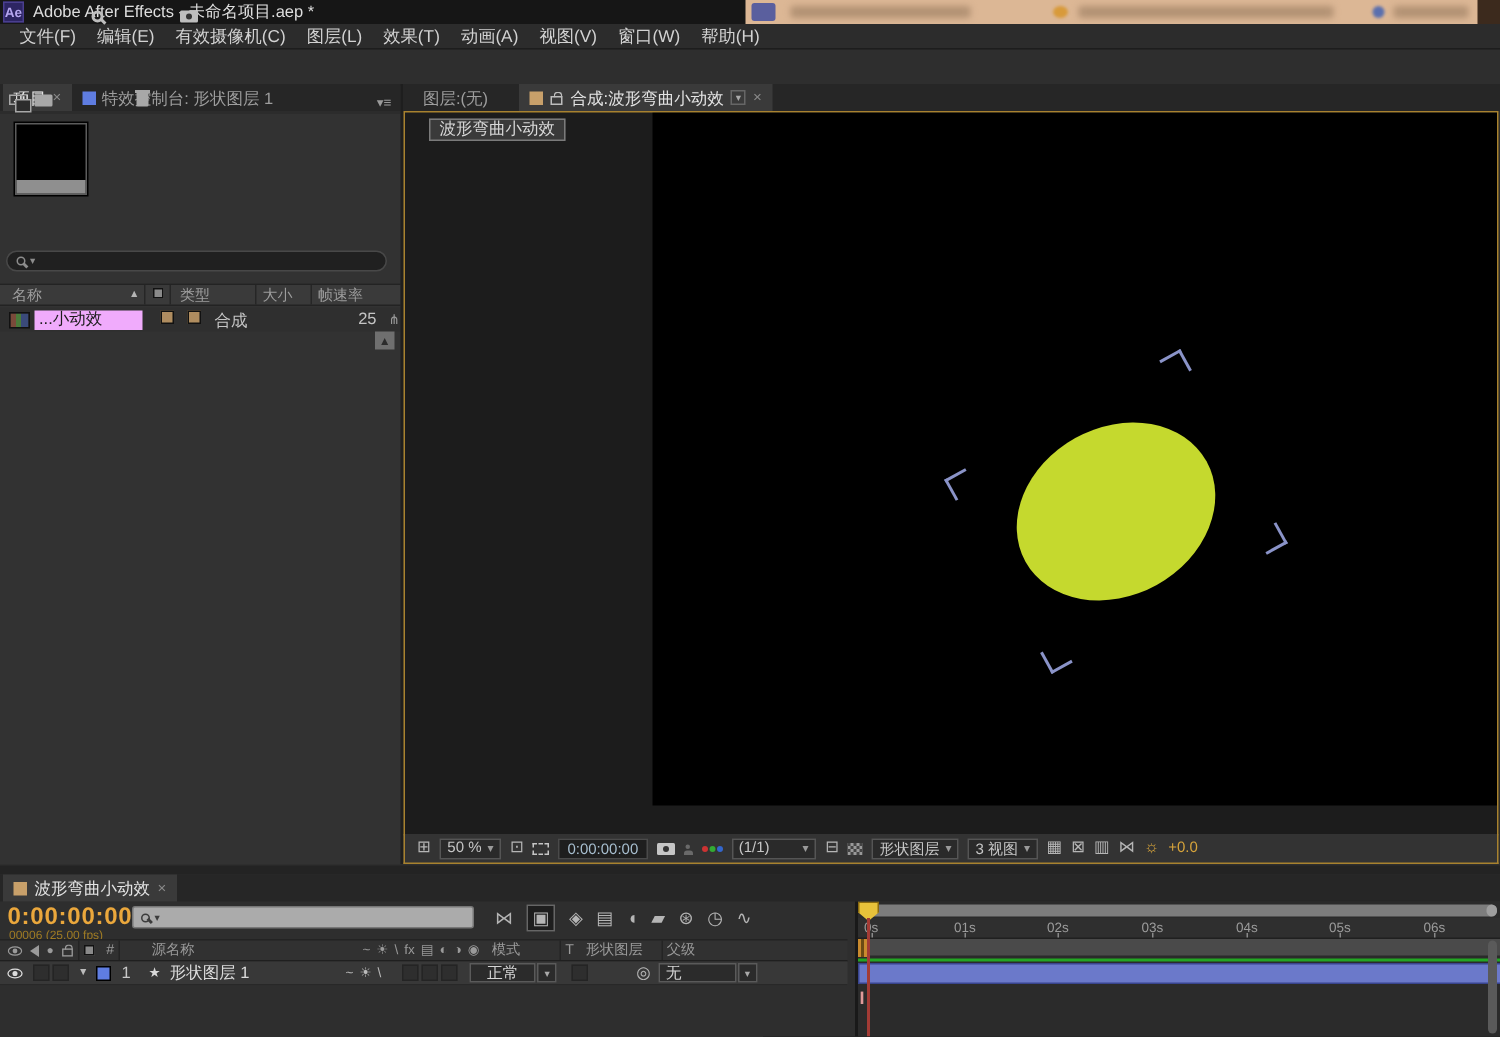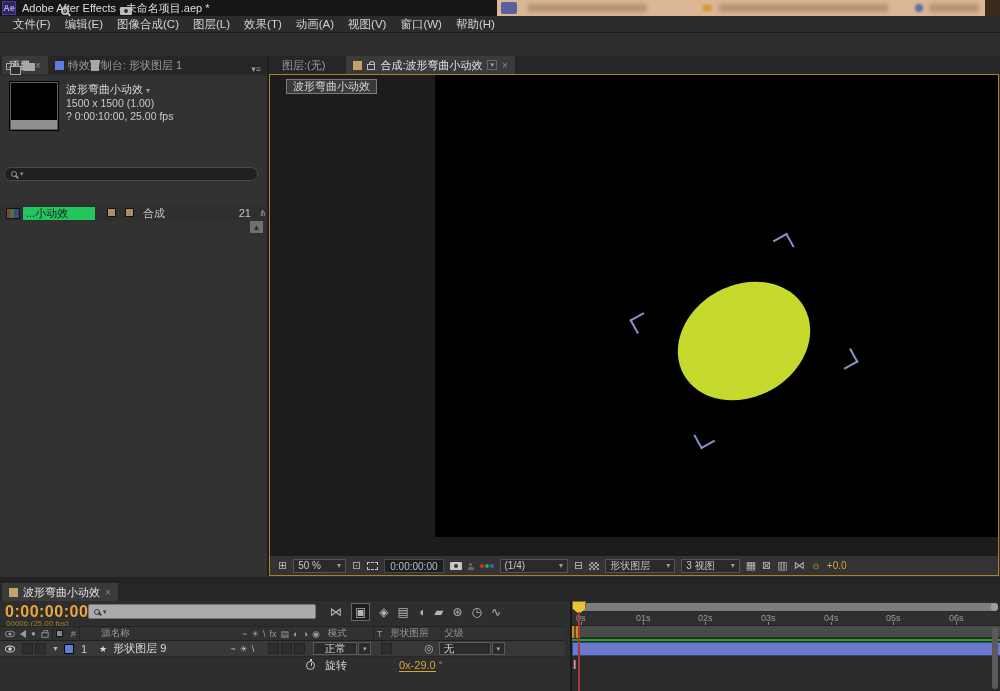--- a/index.html
+++ b/index.html
@@ -59,41 +59,41 @@
   .colorchip{width:9px;height:9px;display:inline-block}
   #proj-thumb{left:10px;top:26px;width:48px;height:48px;background:#000;border:1px solid #5c5c5c;outline:1px solid #000}
   #proj-thumb i{position:absolute;left:0;bottom:0;width:100%;height:9px;background:#8f8f8f}
   #proj-info{left:66px;top:27px;line-height:13px;color:#c9c9c9;font-size:10.5px;white-space:nowrap}
   #proj-info .nm{color:#dadada;font-size:11px}
   #proj-search{left:4px;top:111px;width:254px;height:14px;background:#202020;border:1px solid #484848;border-radius:7px;display:flex;align-items:center;gap:3px;padding:0 6px;color:#8d8d8d}
   .thead{position:absolute;left:0;top:133px;width:267px;height:15px;background:#3a3a3a;border-top:1px solid #232323;border-bottom:1px solid #232323;display:flex;align-items:center;color:#9d9d9d;font-size:10px}
   .trow{position:absolute;left:0;top:149px;width:267px;height:16px;background:#2f2f2f;display:flex;align-items:center;font-size:11px;color:#c5c5c5}
   .cell-sep{width:1px;height:100%;background:#262626}
   #comp-icon{width:14px;height:11px;background:linear-gradient(90deg,#7a4a3a 0 30%,#4a7a3a 30% 60%,#3a4a7a 60% 100%);border:1px solid #111;margin:0 3px 0 6px}
-  #row-name-box{width:72px;height:13px;background:#22c55e;color:#1c1c1c;padding:0 3px;line-height:13px;white-space:nowrap;overflow:hidden}
+  #row-name-box{width:72px;height:13px;background:#f0abfc;color:#1c1c1c;padding:0 3px;line-height:13px;white-space:nowrap;overflow:hidden}
   .tan-sq{width:9px;height:9px;background:#b08d5f;border:1px solid #111;display:inline-block}
   #proj-scroll-up{left:250px;top:165px;width:13px;height:12px;background:#6f6f6f;color:#2c2c2c;font-size:8px;display:flex;align-items:center;justify-content:center}
   #left-footer{left:0;top:500px;width:267px;height:20px;background:#2c2c2c;border-top:1px solid #1e1e1e;display:flex;align-items:center;gap:8px;padding:0 6px;color:#a8a8a8}
   #hscroll-track{width:96px;height:12px;background:#4c4c4c;border-radius:2px}
   .sq-btn{width:13px;height:14px;background:#3a3a3a;display:flex;align-items:center;justify-content:center;color:#9a9a9a;font-size:8px}
   
   #viewer{left:269px;top:56px;width:731px;height:521px}
   #viewer-tabs{position:absolute;left:0;top:0;width:100%;height:18px;background:#262626;display:flex;}
   #viewer-body{position:absolute;left:0;top:18px;width:730px;height:483px;background:#1c1c1c;border:1px solid #a8822f;overflow:hidden}
   #comp-black{position:absolute;left:165px;top:0;width:564px;height:462px;background:#000}
   #breadcrumb-btn{position:absolute;left:16px;top:4px;height:15px;background:#3a3a3a;border:1px solid #7a7a7a;color:#d8d8d8;font-size:11px;line-height:13px;padding:0 6px;white-space:nowrap}
   #ellipse{position:absolute;left:405px;top:210px;width:138px;height:112px;border-radius:50%;transform:rotate(-29deg)}
   #sel-box{position:absolute;left:384px;top:192px;width:180px;height:148px;transform:rotate(-29deg)}
   #sel-box i{position:absolute;width:16px;height:16px;border:0 solid #8a93c8}
   #sel-box .tl{left:0;top:0;border-left-width:2px;border-top-width:2px}
   #sel-box .tr{right:0;top:0;border-right-width:2px;border-top-width:2px}
   #sel-box .bl{left:0;bottom:0;border-left-width:2px;border-bottom-width:2px}
   #sel-box .br{right:0;bottom:0;border-right-width:2px;border-bottom-width:2px}
   #viewer-toolbar{position:absolute;left:0;top:500px;width:730px;height:20px;background:#333;border:1px solid #a8822f;border-top:none;display:flex;align-items:center;gap:6px;padding:0 8px;font-size:10px;color:#c6c6c6;white-space:nowrap}
-  .ddl{display:inline-flex;align-items:center;gap:16px;border:1px solid #555;background:#2a2a2a;height:14px;padding:0 4px}
+  .ddl{display:inline-flex;align-items:center;gap:4px;border:1px solid #555;background:#2a2a2a;height:14px;padding:0 4px}
   .ddl .ar{color:#9a9a9a;font-size:8px}
   #v-timecode{background:#1e1e1e;border:1px solid #4a4a4a;color:#a8bfd0;padding:0 5px;height:14px;line-height:13px}
   
   #timeline{left:0;top:577px;width:1000px;height:114px;background:#2e2e2e}
   #tl-tabs{position:absolute;left:0;top:6px;width:1000px;height:18px;background:#262626;display:flex;align-items:flex-end}
   #tl-timecode{position:absolute;left:5px;top:26px;font-size:16px;font-weight:bold;color:#eaa73c;letter-spacing:.5px}
   #tl-frameinfo{position:absolute;left:6px;top:42px;font-size:8px;color:#a07c24}
   #tl-search{position:absolute;left:88px;top:27px;width:228px;height:15px;background:#ababab;border:1px solid #777;border-radius:2px;display:flex;align-items:center;gap:3px;padding:0 5px;color:#3c3c3c}
   #tl-icons{position:absolute;left:330px;top:26px;height:18px;display:flex;align-items:center;gap:9px;color:#b5b5b5;font-size:12px}
   #tl-icons .boxed{border:1px solid #666;background:#1e1e1e;padding:1px 3px}
@@ -135,21 +135,21 @@
     <i class="blob" style="left:222px;width:170px"></i>
     <i class="blob" style="left:418px;width:8px;background:#5a6fae;border-radius:50%;filter:blur(1px)"></i>
     <i class="blob" style="left:432px;width:50px"></i>
     <i class="blob" style="left:488px;top:0;width:15px;height:16px;background:#3c2a1d;filter:none;border-radius:0"></i>
   </div>
 </div>
 
 <div id="menubar" class="abs">
   <span>文件(F)</span>
   <span>编辑(E)</span>
-  <span>图像合成(C)</span>
+  <span>有效摄像机(C)</span>
   <span>图层(L)</span>
   <span>效果(T)</span>
   <span>动画(A)</span>
   <span>视图(V)</span>
   <span>窗口(W)</span>
   <span>帮助(H)</span>
 </div>
 
 <div id="toolbar">
   <span class="tool active">
@@ -200,39 +200,46 @@
       <span>特效控制台: 形状图层 1</span>
     </div>
     <div style="margin-left:auto;padding-right:6px;color:#9a9a9a;font-size:9px">
       <span>▾</span><span>≡</span>
     </div>
   </div>
 
   <div id="proj-thumb" class="abs">
       <i></i>
     </div>
-  <div id="proj-info" class="abs">
-    <div class="nm"><span>波形弯曲小动效</span> <span style="font-size:8px;color:#9a9a9a">▾</span></div>
-    <div>1500 x 1500 (1.00)</div>
-    <div>? 0:00:10:00, 25.00 fps</div>
-  </div>
 
   <div id="proj-search" class="abs">
     <i class="i-mag sm"></i>
     <span style="font-size:7px">▾</span>
   </div>
 
+  <div class="thead">
+    <span style="padding-left:8px;width:86px">名称</span>
+    <span style="font-size:7px;color:#b5b5b5;width:10px">▲</span>
+    <span class="cell-sep"></span>
+    <span style="width:16px;text-align:center"><i class="tan-sq" style="width:7px;height:7px;background:#8a8a8a"></i></span>
+    <span class="cell-sep"></span>
+    <span style="padding-left:6px;width:56px">类型</span>
+    <span class="cell-sep"></span>
+    <span style="padding-left:4px;width:36px">大小</span>
+    <span class="cell-sep"></span>
+    <span style="padding-left:4px">帧速率</span>
+  </div>
 
   <div class="trow">
     <i id="comp-icon"></i>
     <span id="row-name-box">...小动效</span>
     <span style="width:14px;margin-left:12px"><i class="tan-sq"></i></span>
     <span style="width:12px;margin-left:4px"><i class="tan-sq"></i></span>
     <span style="padding-left:6px;width:52px">合成</span>
-    <span style="width:62px;text-align:right">21</span>
+    <span style="width:62px;text-align:right">25</span>
     <span style="margin-left:8px;color:#9a9a9a;font-size:9px">⋔</span>
   </div>
 
   <div id="proj-scroll-up" class="abs">
       <span>▲</span>
     </div>
 
   <div id="left-footer">
     <i class="i-interp"></i>
     <i class="i-folder"></i>
@@ -289,21 +296,21 @@
     <i class="i-roi"></i>
     <span id="v-timecode">0:00:00:00</span>
     <i class="i-cam"></i>
     <i class="i-person" style="color:#6a6a6a"></i>
     <span class="i-rgb">
         <i style="background:#c33"></i>
         <i style="background:#3a3"></i>
         <i style="background:#36c"></i>
       </span>
     <span class="ddl">
-      <span>(1/4)</span>
+      <span>(1/1)</span>
       <span class="ar" style="margin-left:18px">▾</span>
     </span>
     <span class="icn">⊟</span>
     <i class="i-checker"></i>
     <span class="ddl">
       <span>形状图层</span>
       <span class="ar">▾</span>
     </span>
     <span class="ddl">
       <span>3 视图</span>
@@ -377,21 +384,21 @@
   </div>
 
   <div id="tl-layerrow">
     <i class="i-eye" style="margin-left:4px;transform:scale(.85)"></i>
     <i class="swbox" style="margin-left:6px"></i>
     <i class="swbox" style="margin-left:2px"></i>
     <span style="margin-left:6px;font-size:7px;color:#bbb">▼</span>
     <i class="colorchip" style="background:#5f7de1;border:1px solid #000;margin-left:5px;width:10px;height:10px"></i>
     <span style="margin-left:7px;color:#c9c9c9">1</span>
     <span style="margin-left:12px;font-size:9px;color:#d8d8d8">★</span>
-    <span style="margin-left:6px">形状图层 9</span>
+    <span style="margin-left:6px">形状图层 1</span>
     <span style="margin-left:64px;display:inline-flex;gap:4px;font-size:9px;color:#bbb">
       <span>~</span>
       <span>☀</span>
       <span>\</span>
     </span>
     <i class="swbox" style="margin-left:14px"></i>
     <i class="swbox" style="margin-left:2px"></i>
     <i class="swbox" style="margin-left:2px"></i>
     <span class="modebox" style="margin-left:8px;width:44px;justify-content:center">
         <span>正常</span>
@@ -402,26 +409,20 @@
     <i class="swbox" style="margin-left:10px"></i>
     <span style="margin-left:32px;color:#b5b5b5">◎</span>
     <span class="modebox" style="margin-left:5px;width:52px">
         <span>无</span>
       </span>
     <span class="modearrow">
         <span>▾</span>
       </span>
   </div>
 
-  <div id="tl-proprow">
-    <i class="i-watch" style="margin-left:306px;color:#c9c9c9"></i>
-    <span style="margin-left:10px">旋转</span>
-    <u class="val" style="margin-left:52px">0x-29.0</u>
-    <span style="margin-left:3px;color:#d7a43b;font-size:9px;vertical-align:super">°</span>
-  </div>
 
   <div id="tl-right">
     <div id="tl-nav"></div>
     <div id="tl-ruler">
       <span style="left:4px">0s</span>
       <span style="left:64px">01s</span>
       <span style="left:126px">02s</span>
       <span style="left:189px">03s</span>
       <span style="left:252px">04s</span>
       <span style="left:314px">05s</span>

